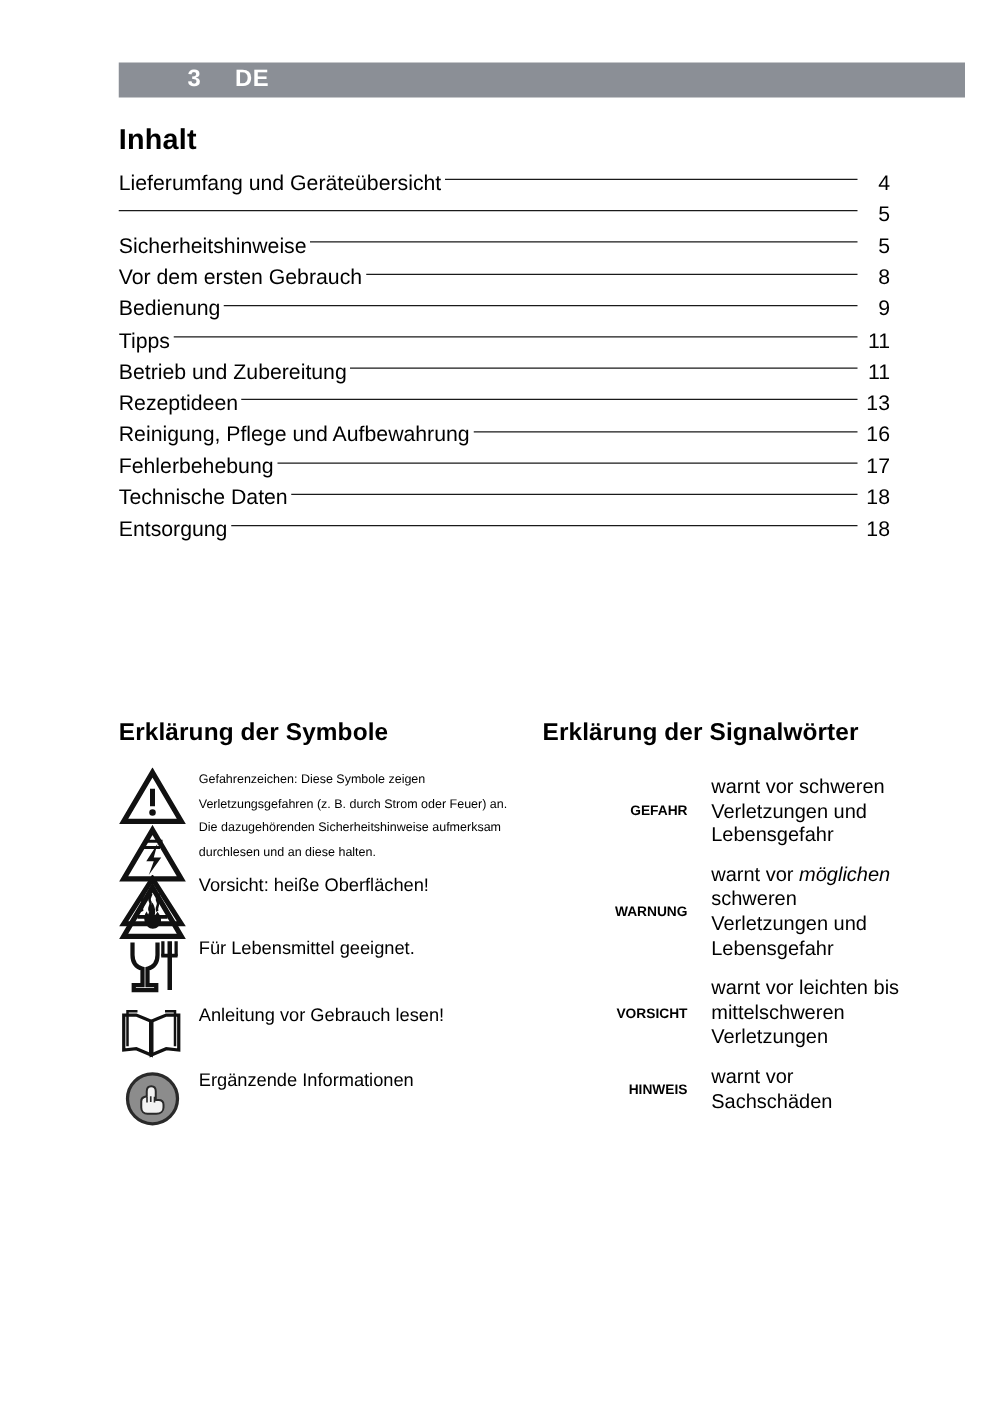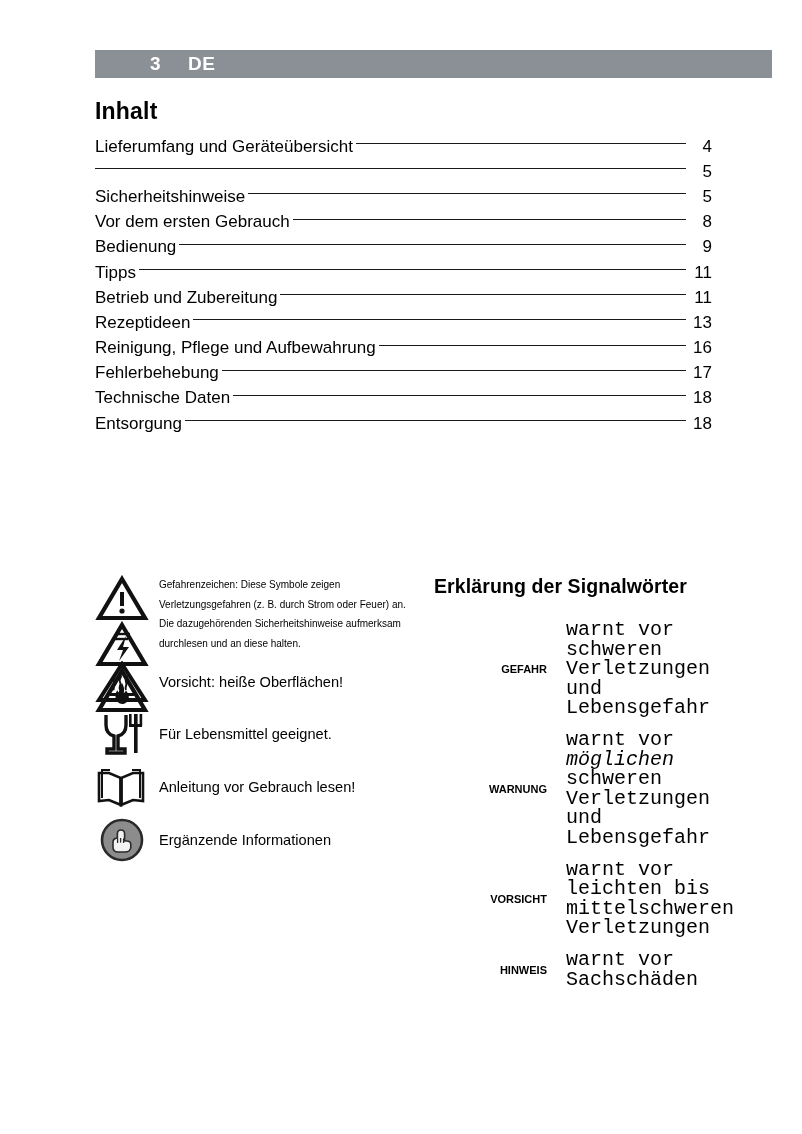--- a/index.html
+++ b/index.html
@@ -126,21 +126,21 @@
     display: block;
   }
   .hazard-text {
     margin-left: 64px;
     font-size: 10px;
     line-height: 19.6px;
     width: 250px;
   }
   .symbol-row {
     display: flex;
-    align-items: center;
+    align-items: flex-start;
     margin-top: 8px;
   }
   .symbol-row .icon-cell {
     width: 54px;
     flex: 0 0 54px;
     display: flex;
     align-items: center;
     justify-content: center;
   }
   .symbol-row .symbol-label {
@@ -160,25 +160,24 @@
   }
   .signal-word {
     font-size: 11px;
     font-weight: bold;
     text-align: right;
     padding-right: 19px !important;
     white-space: nowrap;
     width: 116px;
   }
   .signal-desc {
-    font-size: 20px;
+    font-size: 16px;
     line-height: 19.6px;
     padding-top: 6px !important;
     padding-bottom: 6px !important;
-    font-family: Liberation Mono, monospace;
   }
   .signal-desc em {
     font-style: italic;
   }
 </style>
 </head>
 <body>
 
 <div class="header-bar">
   <span class="header-page-no">3</span>
@@ -258,20 +257,21 @@
     <span class="toc-label">Entsorgung</span>
     <span class="toc-leader"></span>
     <span class="toc-page">18</span>
   </div>
 
 </div>
 
 <div class="lower">
 
   <div class="col-symbols">
+    <div class="section-heading">Erklärung der Symbole</div>
 
     <div class="symbol-group">
       <div class="icon-stack">
 
         <svg class="icon-box" viewBox="0 0 54 46">
           <path d="M27 4 L50 43 L4 43 Z" fill="none" stroke="#111" stroke-width="4.2" stroke-linejoin="miter"></path>
           <rect x="25" y="17" width="4" height="14" fill="#111"></rect>
           <circle cx="27" cy="36" r="2.6" fill="#111"></circle>
         </svg>
 

